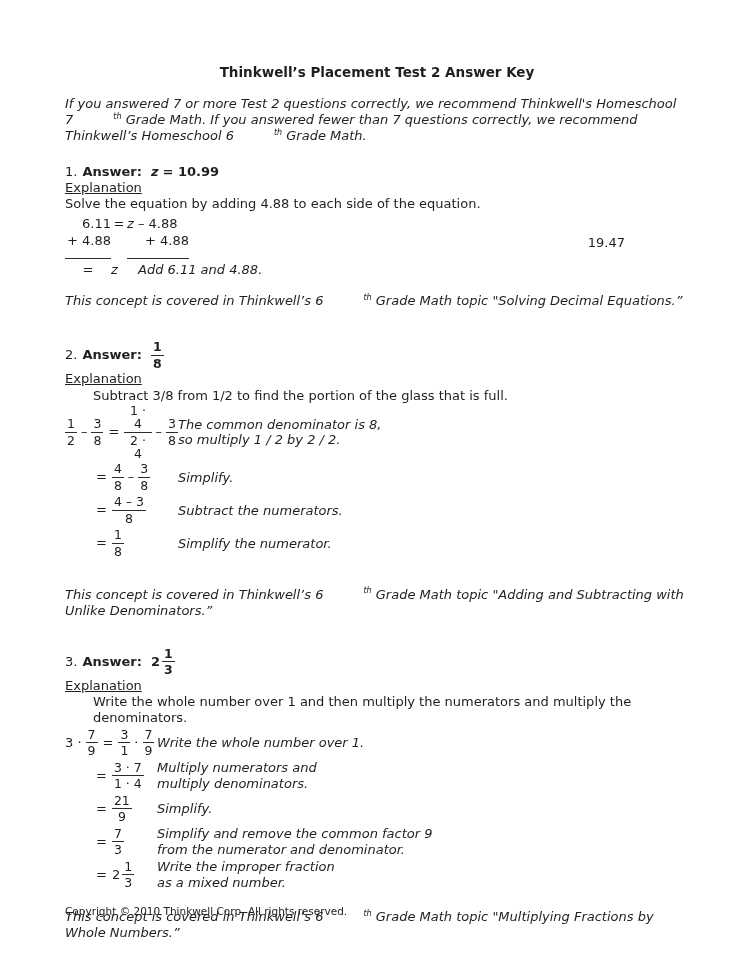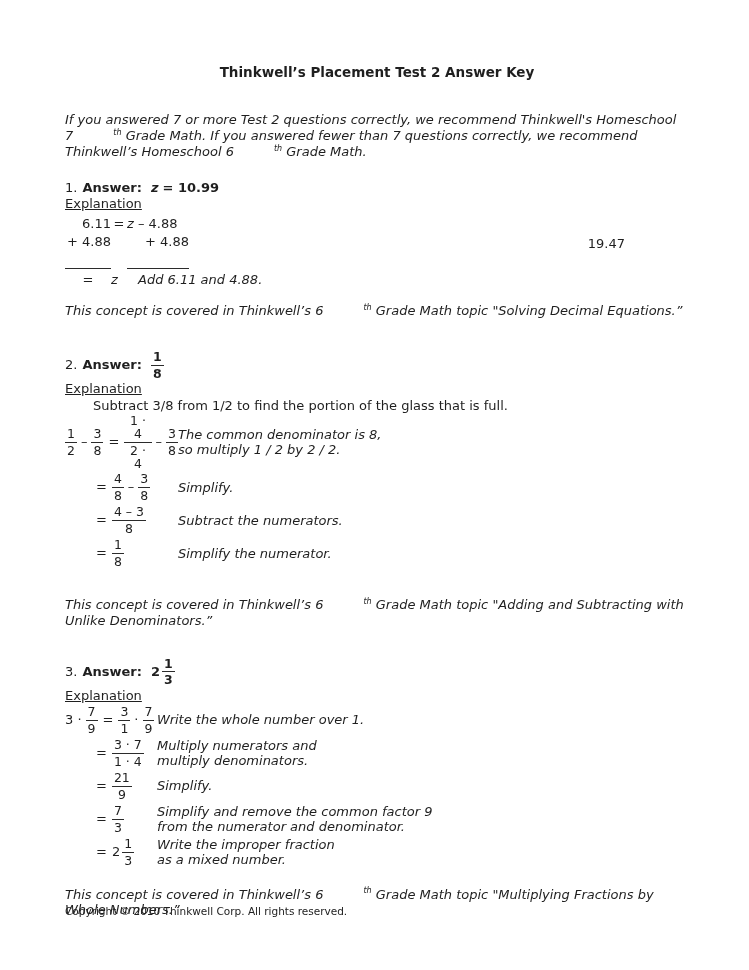--- a/index.html
+++ b/index.html
@@ -8,21 +8,21 @@
     position:relative;
     width:749px; height:970px;
     background:#ffffff;
     font-family:"DejaVu Sans", sans-serif;
     font-size:13px;
     color:#1f1f1f;
     line-height:1.22;
     padding:64px 60px 0 65px;
     overflow:hidden;
   }
-  .title { text-align:center; font-weight:bold; font-size:13.5px; margin-bottom:32px; }
+  .title { text-align:center; font-weight:bold; font-size:13.5px; margin-bottom:16px; }
   .intro { font-style:italic; max-width:626px; margin-bottom:20px; }
   sup.th { font-size:8px; vertical-align:super; line-height:0;margin-left:40px; }
 
   .qhead { display:flex; align-items:center; }
   .qnum { margin-right:5px; }
   .albl { font-weight:bold; margin-right:9px; }
   .aval { font-weight:bold; }
   .avar { font-weight:bold; font-style:italic; margin-right:4px; }
   .expl { text-decoration:underline; }
   .lead { }
@@ -31,21 +31,21 @@
   .frac { display:inline-block; text-align:center; line-height:1.08; font-size:12.5px; vertical-align:middle; }
   .frac .fn { display:block; padding:0 2px 1px 2px; }
   .frac .fd { display:block; border-top:1px solid #2b2b2b; padding:1px 2px 0 2px; }
   .bold { font-weight:bold; }
 
   
   .work1 { display:grid; grid-template-columns:46px 16px 62px auto; margin-top:3px; width:560px; }
   .w1 { padding:1px 0; }
   .cR { text-align:right; }
   .cC { text-align:center; }
-  .sum { border-bottom:1px solid #2b2b2b; padding-bottom:19px; }
+  .sum { border-bottom:1px solid #2b2b2b; padding-bottom:9px; }
   .r3 { padding-top:3px; }
   .wnote { font-style:italic; padding-left:11px; white-space:nowrap; }
   .ivar { font-style:italic; }
 
   
   .mathline { display:flex; align-items:center; min-height:33px; }
   .mz { display:flex; align-items:center; flex-shrink:0; }
   .q2mz { width:113px; }
   .q3mz { width:92px; }
   .ind { padding-left:31px; }
@@ -75,20 +75,21 @@
   <p class="intro"><span>If you answered 7 or more Test 2 questions correctly, we recommend Thinkwell's Homeschool 7</span><sup class="th">th</sup><span> Grade Math. If you answered fewer than 7 questions correctly, we recommend Thinkwell’s Homeschool 6</span><sup class="th">th</sup><span> Grade Math.</span></p>
 
   <div class="sec1">
     <div class="qhead">
       <span class="qnum">1.</span>
       <span class="albl">Answer:</span>
       <span class="avar">z</span>
       <span class="aval">= 10.99</span>
     </div>
     <div class="expl">Explanation</div>
+    <div class="lead">Solve the equation by adding 4.88 to each side of the equation.</div>
 
     <div class="work1">
       <div class="w1 cR">6.11</div>
       <div class="w1 cC">=</div>
       <div class="w1"><span class="ivar">z</span><span> – 4.88</span></div>
       <div class="w1"></div>
 
       <div class="w1 cR sum">+ 4.88</div>
       <div class="w1"></div>
       <div class="w1 cR sum">+ 4.88</div>
@@ -193,20 +194,21 @@
     <div class="qhead" style="min-height:32px;">
       <span class="qnum">3.</span>
       <span class="albl">Answer:</span>
       <span class="aval whole">2</span>
       <span class="frac bold">
         <span class="fn">1</span>
         <span class="fd">3</span>
       </span>
     </div>
     <div class="expl">Explanation</div>
+    <div class="lead leadgap">Write the whole number over 1 and then multiply the numerators and multiply the denominators.</div>
 
     <div class="mathline">
       <div class="mz q3mz">
         <span class="pre">3 ·</span>
         <span class="frac">
             <span class="fn">7</span>
             <span class="fd">9</span>
           </span>
         <span class="eqs">=</span>
         <span class="frac">

